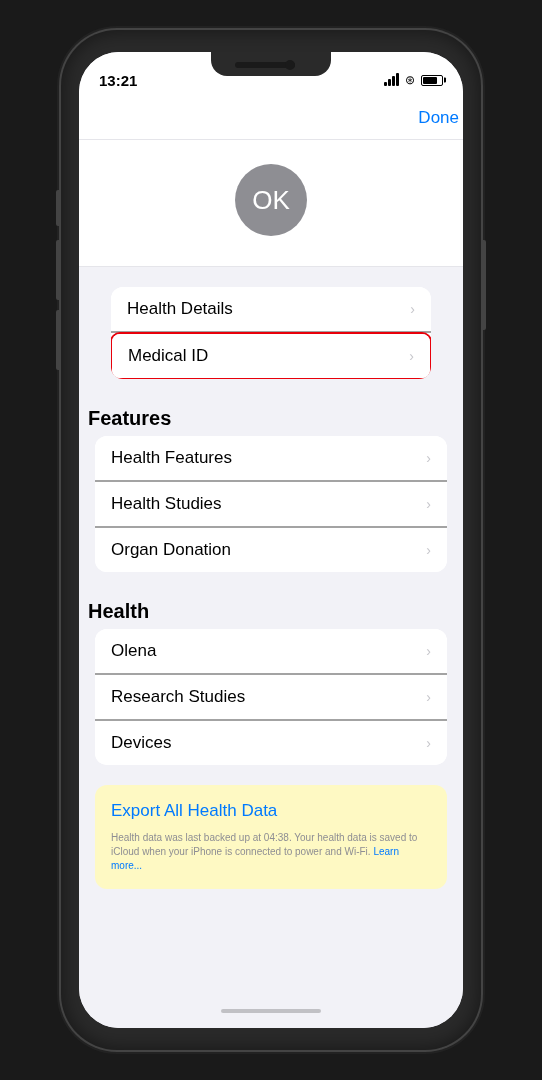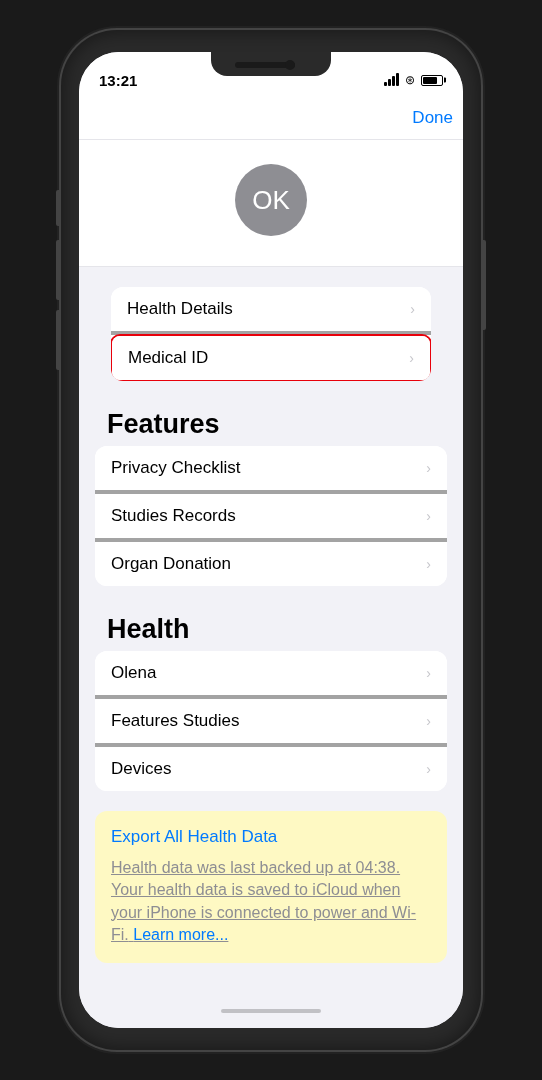--- a/index.html
+++ b/index.html
@@ -158,21 +158,21 @@
       border-radius: 1px;
     }
 
     
     .nav-bar {
       height: 44px;
       background: white;
       display: flex;
       align-items: center;
       justify-content: flex-end;
-      padding: 0 10px;
+      padding: 0 4px;
       border-bottom: 1px solid #e5e5ea;
       flex-shrink: 0;
     }
 
     .done-btn {
       font-size: 17px;
       color: #007aff;
       font-weight: 400;
       cursor: pointer;
     }
@@ -219,39 +219,39 @@
       margin-bottom: 4px;
     }
 
     
     .list-section {
       margin-top: 20px;
       background: #f2f2f7;
     }
 
     .section-header {
-      font-size: 27px;
+      font-size: 20px;
       font-weight: 700;
       color: #000;
-      padding: 8px 28px 6px;
+      padding: 8px 9px 6px;
     }
 
     .list-group {
       background: white;
       border-radius: 12px;
       margin: 0 16px;
       overflow: hidden;
     }
 
     .list-item {
       display: flex;
       align-items: center;
       justify-content: space-between;
       padding: 12px 16px;
-      border-bottom: 4px solid #a3a3a3;
+      border-bottom: 2px solid #a3a3a3;
       background: white;
       cursor: pointer;
       min-height: 44px;
     }
 
     .list-item:last-child {
       border-bottom: none;
     }
 
     .list-item-text {
@@ -275,24 +275,23 @@
     }
 
     .export-btn {
       font-size: 17px;
       color: #007aff;
       cursor: pointer;
       margin-bottom: 10px;
     }
 
     .export-desc {
-      font-size: 16px;
+      font-size: 10px;
       color: #8e8e93;
       line-height: 1.4;
-      text-decoration: underline;
     }
 
     .learn-more {
       color: #007aff;
       cursor: pointer;
     }
 
     
     .home-indicator {
       height: 34px;
@@ -388,43 +387,43 @@
               <span class="chevron">›</span>
             </div>
           </div>
         </div>
       </div>
 
       <div class="list-section">
         <div class="section-header">Features</div>
         <div class="list-group">
           <div class="list-item">
-            <span class="list-item-text">Privacy Checklist</span>
-            <span class="chevron">›</span>
-          </div>
-          <div class="list-item">
-            <span class="list-item-text">Studies Records</span>
+            <span class="list-item-text">Health Features</span>
+            <span class="chevron">›</span>
+          </div>
+          <div class="list-item">
+            <span class="list-item-text">Health Studies</span>
             <span class="chevron">›</span>
           </div>
           <div class="list-item">
             <span class="list-item-text">Organ Donation</span>
             <span class="chevron">›</span>
           </div>
         </div>
       </div>
 
       <div class="list-section">
         <div class="section-header">Health</div>
         <div class="list-group">
           <div class="list-item">
             <span class="list-item-text">Olena</span>
             <span class="chevron">›</span>
           </div>
           <div class="list-item">
-            <span class="list-item-text">Features Studies</span>
+            <span class="list-item-text">Research Studies</span>
             <span class="chevron">›</span>
           </div>
           <div class="list-item">
             <span class="list-item-text">Devices</span>
             <span class="chevron">›</span>
           </div>
         </div>
       </div>
 
       <div class="export-section">

